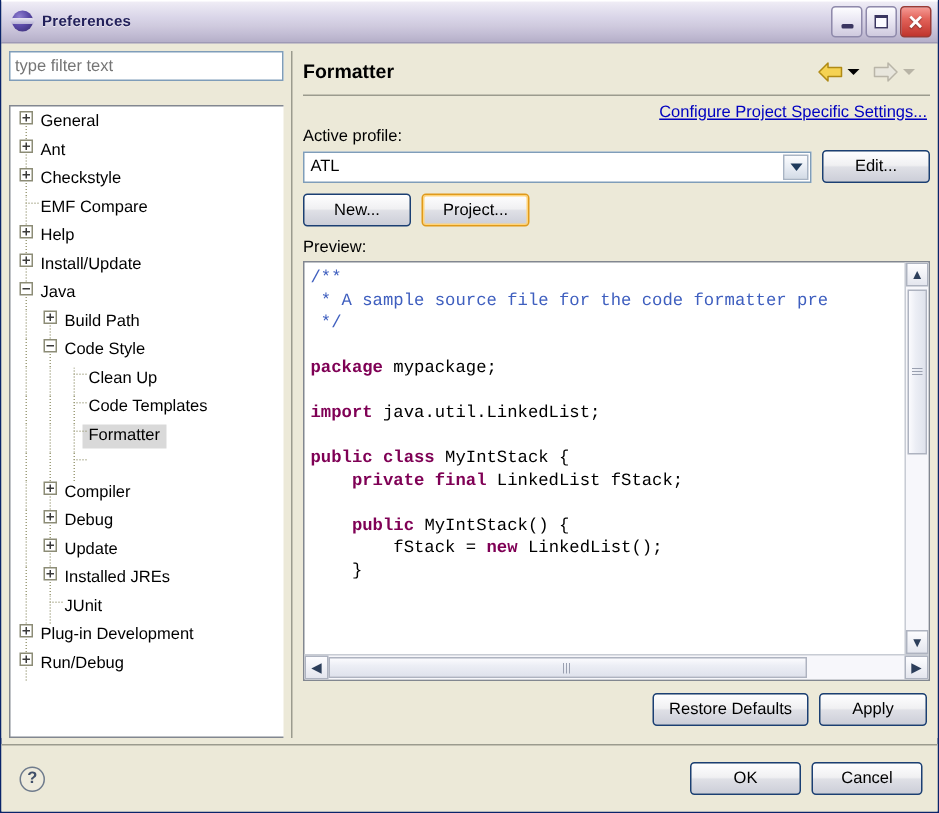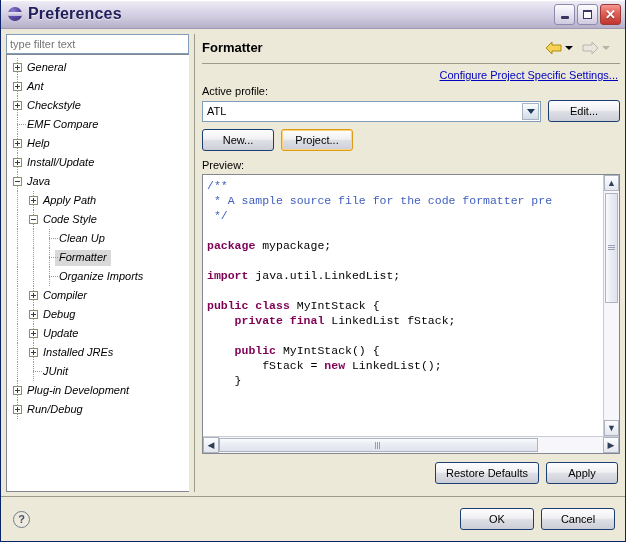--- a/index.html
+++ b/index.html
@@ -46,21 +46,21 @@
     position: absolute; left: 1px; top: 1px;
     width: 14px; height: 14px; border-radius: 50%;
     background: radial-gradient(circle at 35% 30%, #8f7fd0 0%, #5b4aa8 45%, #342a6e 100%);
   }
   .app-icon .band {
     position: absolute; left: 0px; top: 6px;
     width: 16px; height: 4px; border-radius: 2px;
     background: linear-gradient(to bottom, #e8e6f2, #b9b4d6);
   }
   #title-text {
-    font-weight: bold; font-size: 16px;
+    font-weight: bold; font-size: 10px;
     color: #22205a; letter-spacing: .2px;
     flex: 1 1 auto; white-space: nowrap;
     text-shadow: 0 1px 0 rgba(255,255,255,.6);
   }
   .wbtns { display: flex; gap: 2px; align-items: center; padding-right: 2px; }
   .wbtn {
     width: 21px; height: 21px;
     border: 1px solid #8f8aab;
     border-radius: 3px;
     background: linear-gradient(to bottom, #fdfdff 0%, #eae7f3 45%, #cfcade 100%);
@@ -103,35 +103,35 @@
   }
   #filter-input {
     height: 20px; flex: 0 0 20px;
     border: 1px solid #7f9db9;
     background: #ffffff;
     font-family: "Liberation Sans", sans-serif;
     font-size: 11px;
     color: #808080;
     padding: 0 3px;
     outline: none;
-    margin-bottom: 0;
+    margin-bottom: 16px;
   }
   #tree {
     flex: 1 1 auto;
     background: #ffffff;
     border: 1px solid #828790;
     border-right: none;
     overflow: hidden;
     padding: 3px 0 0 0;
     min-height: 0;
   }
   .trow {
-    height: 19px; display: flex; align-items: center;
+    height: 19px; display: flex; align-items: flex-start;
     white-space: nowrap; position: relative;
-    font-size: 11px; color: #000000; font-style: italic;
+    font-size: 11px; color: #000000;
   }
   .tindent { flex: 0 0 auto; height: 19px; position: relative; }
   
   .guide {
     position: absolute; top: 0; bottom: 0; width: 1px;
     background-image: linear-gradient(to bottom, #9d9d7a 50%, transparent 50%);
     background-size: 1px 2px;
   }
   .tbox {
     width: 9px; height: 9px; flex: 0 0 9px;
@@ -424,62 +424,72 @@
             </span>
             <span class="tbox"></span>
             <span class="tlabel">Java</span>
           </div>
           <div class="trow">
             <span class="tindent" style="width: 22px;">
               <span class="guide" style="left: 10px;"></span>
               <span class="guide" style="left: 26px;"></span>
             </span>
             <span class="tbox plus"></span>
-            <span class="tlabel">Apply Path</span>
+            <span class="tlabel">Build Path</span>
           </div>
           <div class="trow">
             <span class="tindent" style="width: 22px;">
               <span class="guide" style="left: 10px;"></span>
               <span class="guide" style="left: 26px;"></span>
             </span>
             <span class="tbox"></span>
             <span class="tlabel">Code Style</span>
           </div>
           <div class="trow">
             <span class="tindent" style="width: 38px;">
               <span class="guide" style="left: 10px;"></span>
               <span class="guide" style="left: 26px;"></span>
               <span class="guide" style="left: 42px;"></span>
             </span>
             <span class="tstub">
               <span class="tdash"></span>
             </span>
             <span class="tlabel">Clean Up</span>
           </div>
+          <div class="trow">
+            <span class="tindent" style="width: 38px;">
+              <span class="guide" style="left: 10px;"></span>
+              <span class="guide" style="left: 26px;"></span>
+              <span class="guide" style="left: 42px;"></span>
+            </span>
+            <span class="tstub">
+              <span class="tdash"></span>
+            </span>
+            <span class="tlabel">Code Templates</span>
+          </div>
           <div class="trow selected">
             <span class="tindent" style="width: 38px;">
               <span class="guide" style="left: 10px;"></span>
               <span class="guide" style="left: 26px;"></span>
               <span class="guide" style="left: 42px;"></span>
             </span>
             <span class="tstub">
               <span class="tdash"></span>
             </span>
             <span class="tlabel">Formatter</span>
           </div>
           <div class="trow">
             <span class="tindent" style="width: 38px;">
               <span class="guide" style="left: 10px;"></span>
               <span class="guide" style="left: 26px;"></span>
               <span class="guide" style="left: 42px;"></span>
             </span>
             <span class="tstub">
               <span class="tdash"></span>
             </span>
-            <span class="tlabel">Organize Imports</span>
           </div>
           <div class="trow">
             <span class="tindent" style="width: 22px;">
               <span class="guide" style="left: 10px;"></span>
               <span class="guide" style="left: 26px;"></span>
             </span>
             <span class="tbox plus"></span>
             <span class="tlabel">Compiler</span>
           </div>
           <div class="trow">

